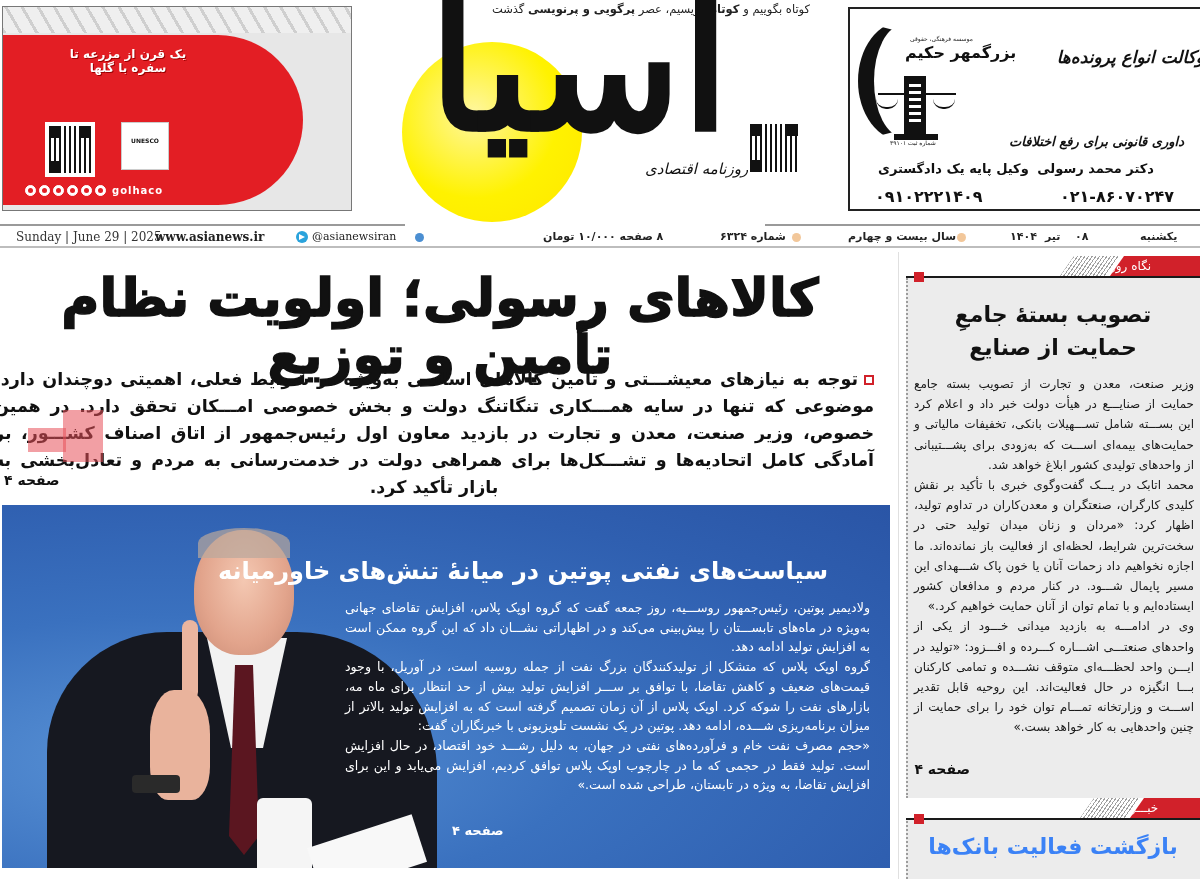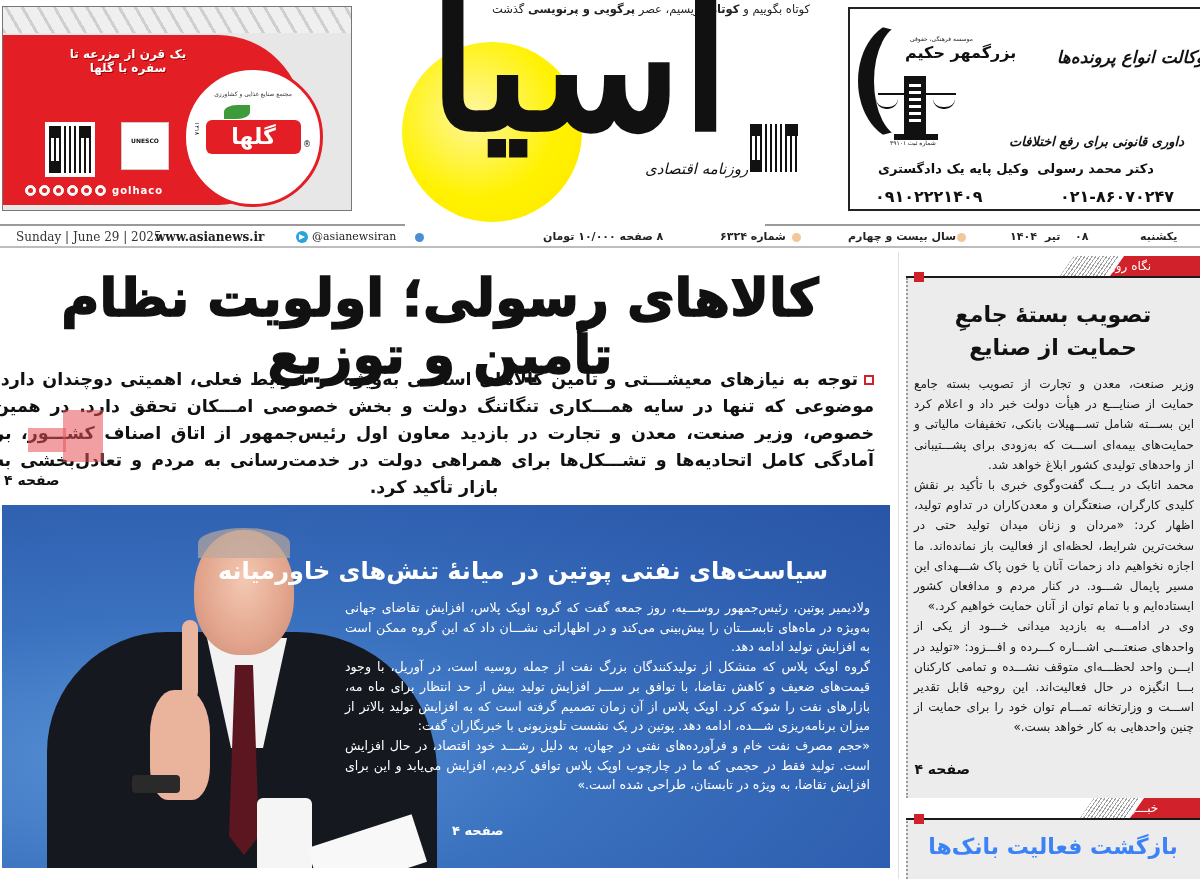--- a/index.html
+++ b/index.html
@@ -160,27 +160,20 @@
 </style>
 </head>
 <body>
 
 <div class="masthead">
 
   <div class="ad-left">
     <div class="herbs"></div>
     <div class="red"></div>
     <div class="slogan">یک قرن از مزرعه تا سفره با گلها</div>
-    <div class="logo-circle">
-      <div class="logo-sub">مجتمع صنایع غذایی و کشاورزی</div>
-      <div class="leaf"></div>
-      <div class="logo-year">۱۳۱۸</div>
-      <div class="logo-name">گلها</div>
-      <div class="reg">®</div>
-    </div>
     <div class="qr">
         <div class="qr-grid"></div>
       </div>
     <div class="unesco">UNESCO</div>
     <div class="socials">
       <span class="soc"></span>
       <span class="soc"></span>
       <span class="soc"></span>
       <span class="soc"></span>
       <span class="soc"></span>

